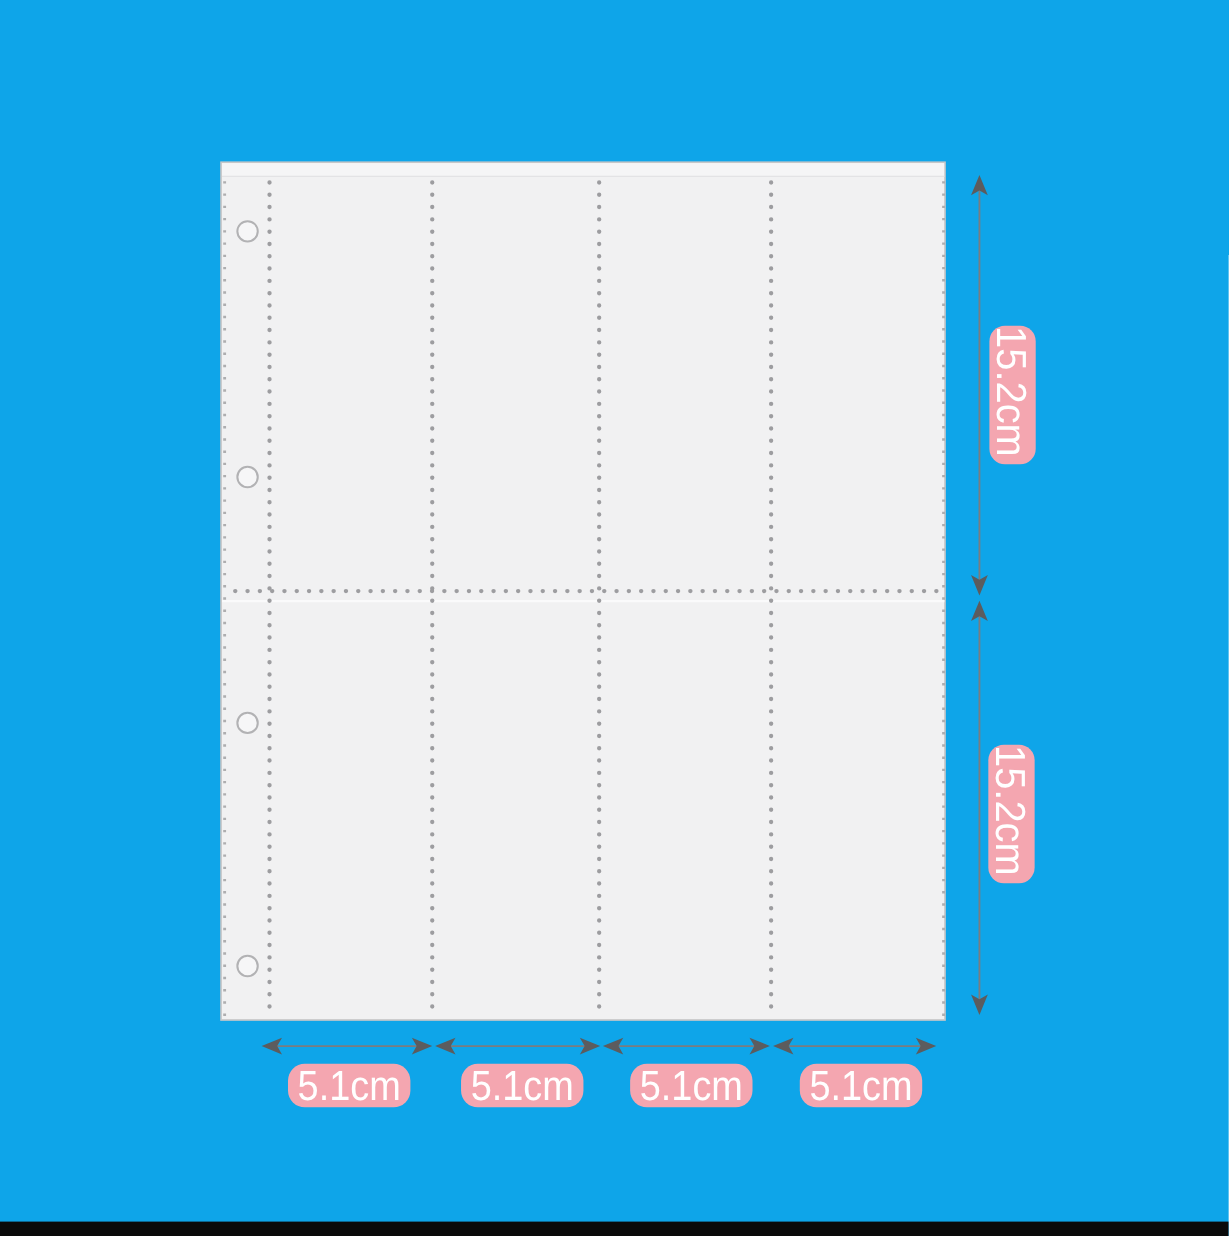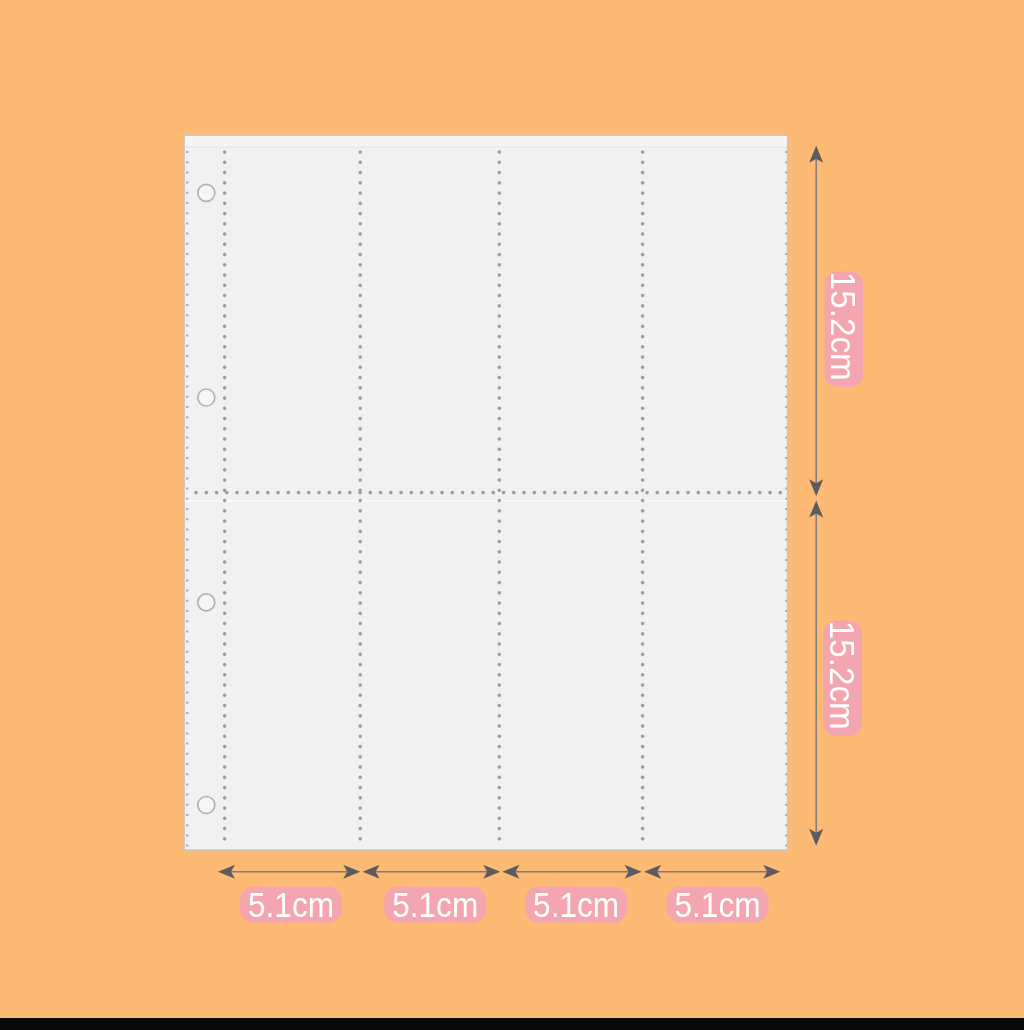--- a/index.html
+++ b/index.html
@@ -1,16 +1,16 @@
 <!DOCTYPE html>
 <html><head>
 <meta charset="utf-8">
 <style>
   html,body{margin:0;padding:0;background:#ffffff;}
-  .stage{position:relative;width:1024px;height:1030px;background:#fdba74;overflow:hidden;
+  .stage{position:relative;width:1024px;height:1030px;background:#0ea5e9;overflow:hidden;
          font-family:"Liberation Sans", sans-serif;}
   svg{position:absolute;left:0;top:0;}
 </style>
 </head>
 <body>
 <div class="stage">
 <svg width="1024" height="1030" viewBox="0 0 1024 1030">
 
   <rect x="184.2" y="135.2" width="603.3" height="714.8" fill="#f1f1f2" stroke="#c7c7c8" stroke-width="1.4"></rect>
 

